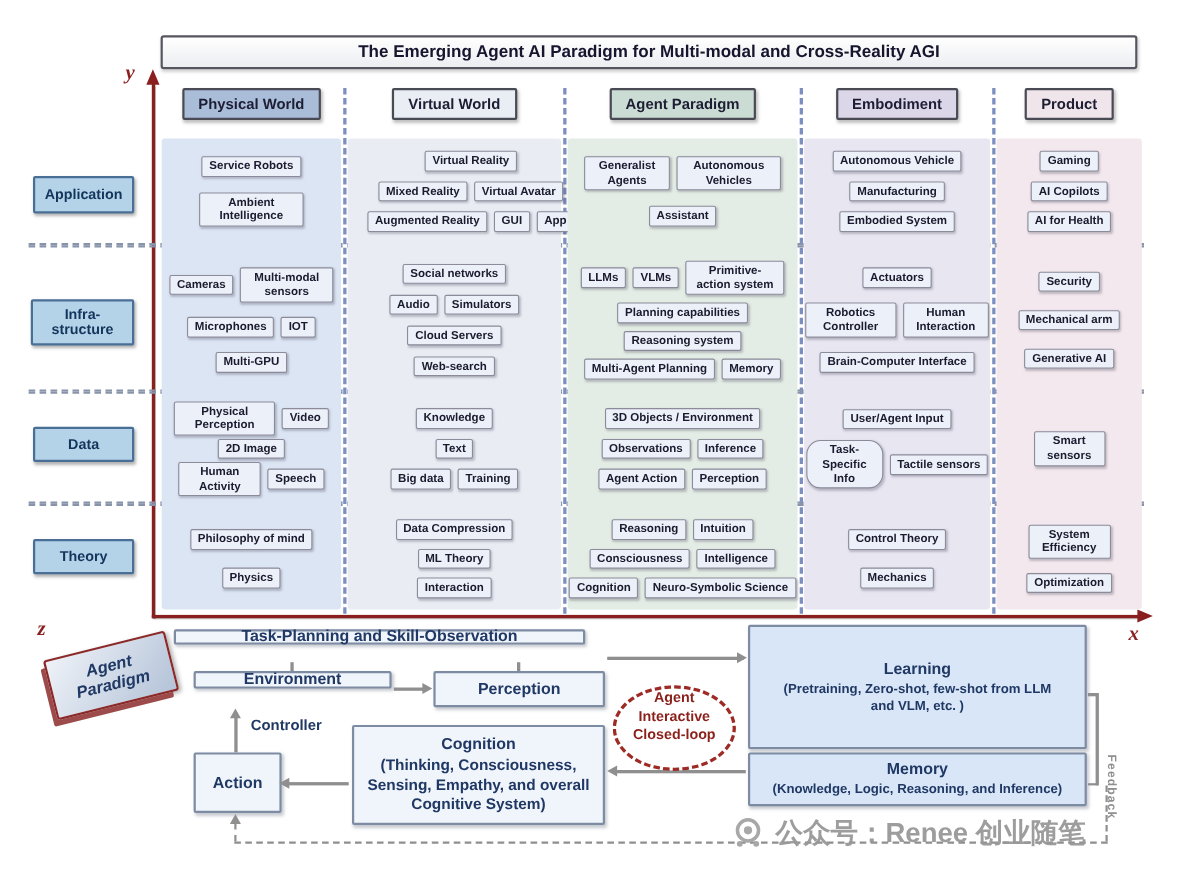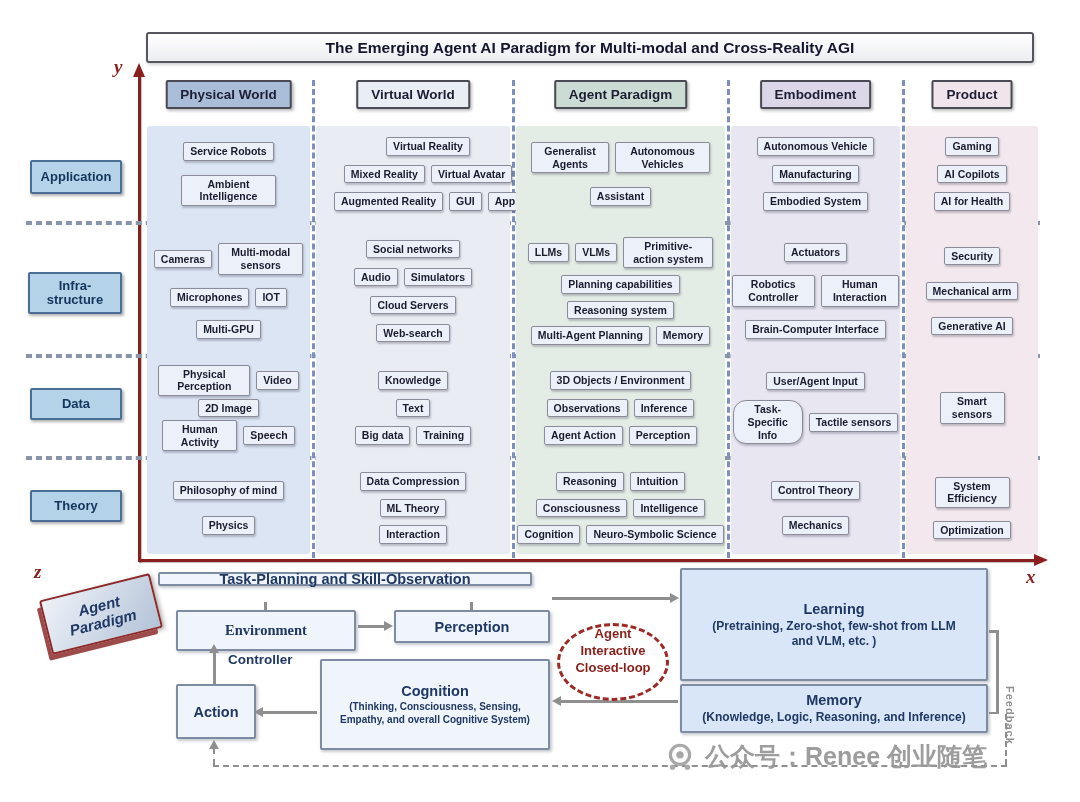--- a/index.html
+++ b/index.html
@@ -41,21 +41,21 @@
   
   .rowlabel{position:absolute;display:flex;align-items:center;justify-content:center;text-align:center;
     background:var(--rowlabelbg);border:2px solid #4a6f96;border-radius:2px;font-weight:bold;font-size:13px;
     color:#13355c;box-shadow:1.5px 2px 3px rgba(0,0,0,.3);line-height:1.1;padding:2px;}
 
   
   .bbox{position:absolute;background:#f0f4fb;border:2px solid #7d8ba3;border-radius:2px;display:flex;
     flex-direction:column;align-items:center;justify-content:center;color:var(--bottomtext);font-weight:bold;
     box-shadow:1.5px 2px 3px rgba(70,80,100,.3);text-align:center;}
   .bbox .bt{font-size:14.5px;}
-  .bbox .bs{font-size:10px;line-height:1.25;margin-top:2px;}
+  .bbox .bs{font-size:14px;line-height:1.25;margin-top:2px;}
   .bbox.fill{background:#d9e6f7;}
   .gline{position:absolute;background:#8f8f8f;}
   .dashline{position:absolute;}
   .oval{position:absolute;border:3px dashed var(--loopred);border-radius:50%;display:flex;align-items:flex-start;justify-content:center;
     color:#8b1f1a;font-weight:bold;font-size:13px;line-height:1.3;text-align:center;background:rgba(255,255,255,.6);}
   .controller{position:absolute;font-weight:bold;font-size:13.5px;color:var(--bottomtext);}
   .badge{position:absolute;left:44px;top:586px;width:114px;height:56px;transform:rotate(-14deg);
     background:linear-gradient(135deg,#eef2f8,#b4c3d8);border:2px solid #8b2a2a;border-radius:3px;
     box-shadow:-5px 6px 0 -1px #9c4a4a, 2px 2px 4px rgba(0,0,0,.3);
     display:flex;align-items:center;justify-content:center;text-align:center;
@@ -341,21 +341,21 @@
   <div class="rowlabel" style="left:30px;top:490px;width:92px;height:32px;">Theory</div>
 
   <div class="badge">Agent Paradigm</div>
 
   <div class="bbox" style="left:158px;top:572px;width:374px;height:14px;">
     <div class="bt">Task-Planning and Skill-Observation</div>
   </div>
   <div class="gline" style="left:264px;top:602px;width:2.5px;height:8px;"></div>
   <div class="gline" style="left:470px;top:602px;width:2.5px;height:8px;"></div>
 
-  <div class="bbox" style="left:176px;top:610px;width:180px;height:41px;font-family:Liberation Serif, serif;">
+  <div class="bbox" style="left:176px;top:610px;width:180px;height:16px;">
     <div class="bt">Environment</div>
   </div>
   <div class="gline" style="left:358px;top:625px;width:30px;height:2.5px;"></div>
   <div class="tri right" style="left:384px;top:620.5px;"></div>
   <div class="bbox" style="left:394px;top:610px;width:156px;height:33px;">
     <div class="bt">Perception</div>
   </div>
 
   <div class="controller" style="left:228px;top:652px;">Controller</div>
   <div class="gline" style="left:213px;top:648px;width:2.5px;height:36px;"></div>

